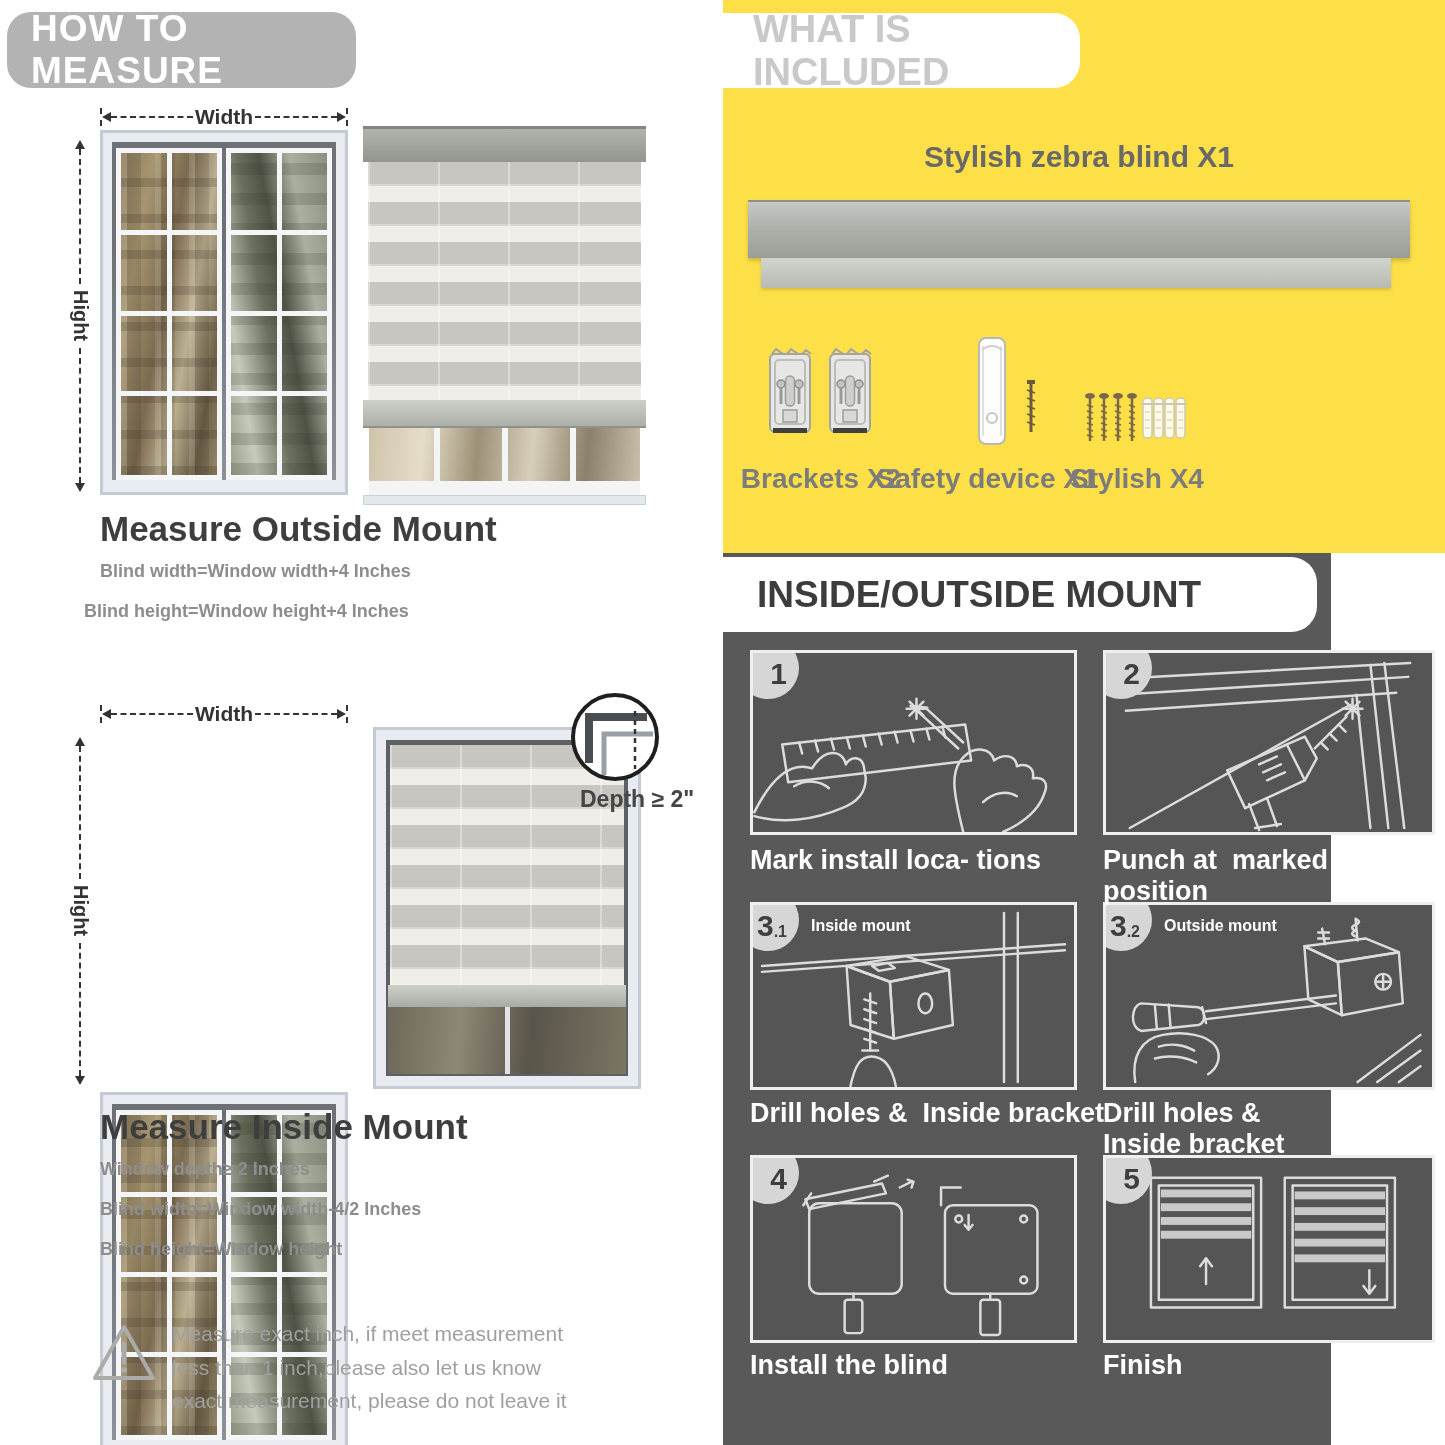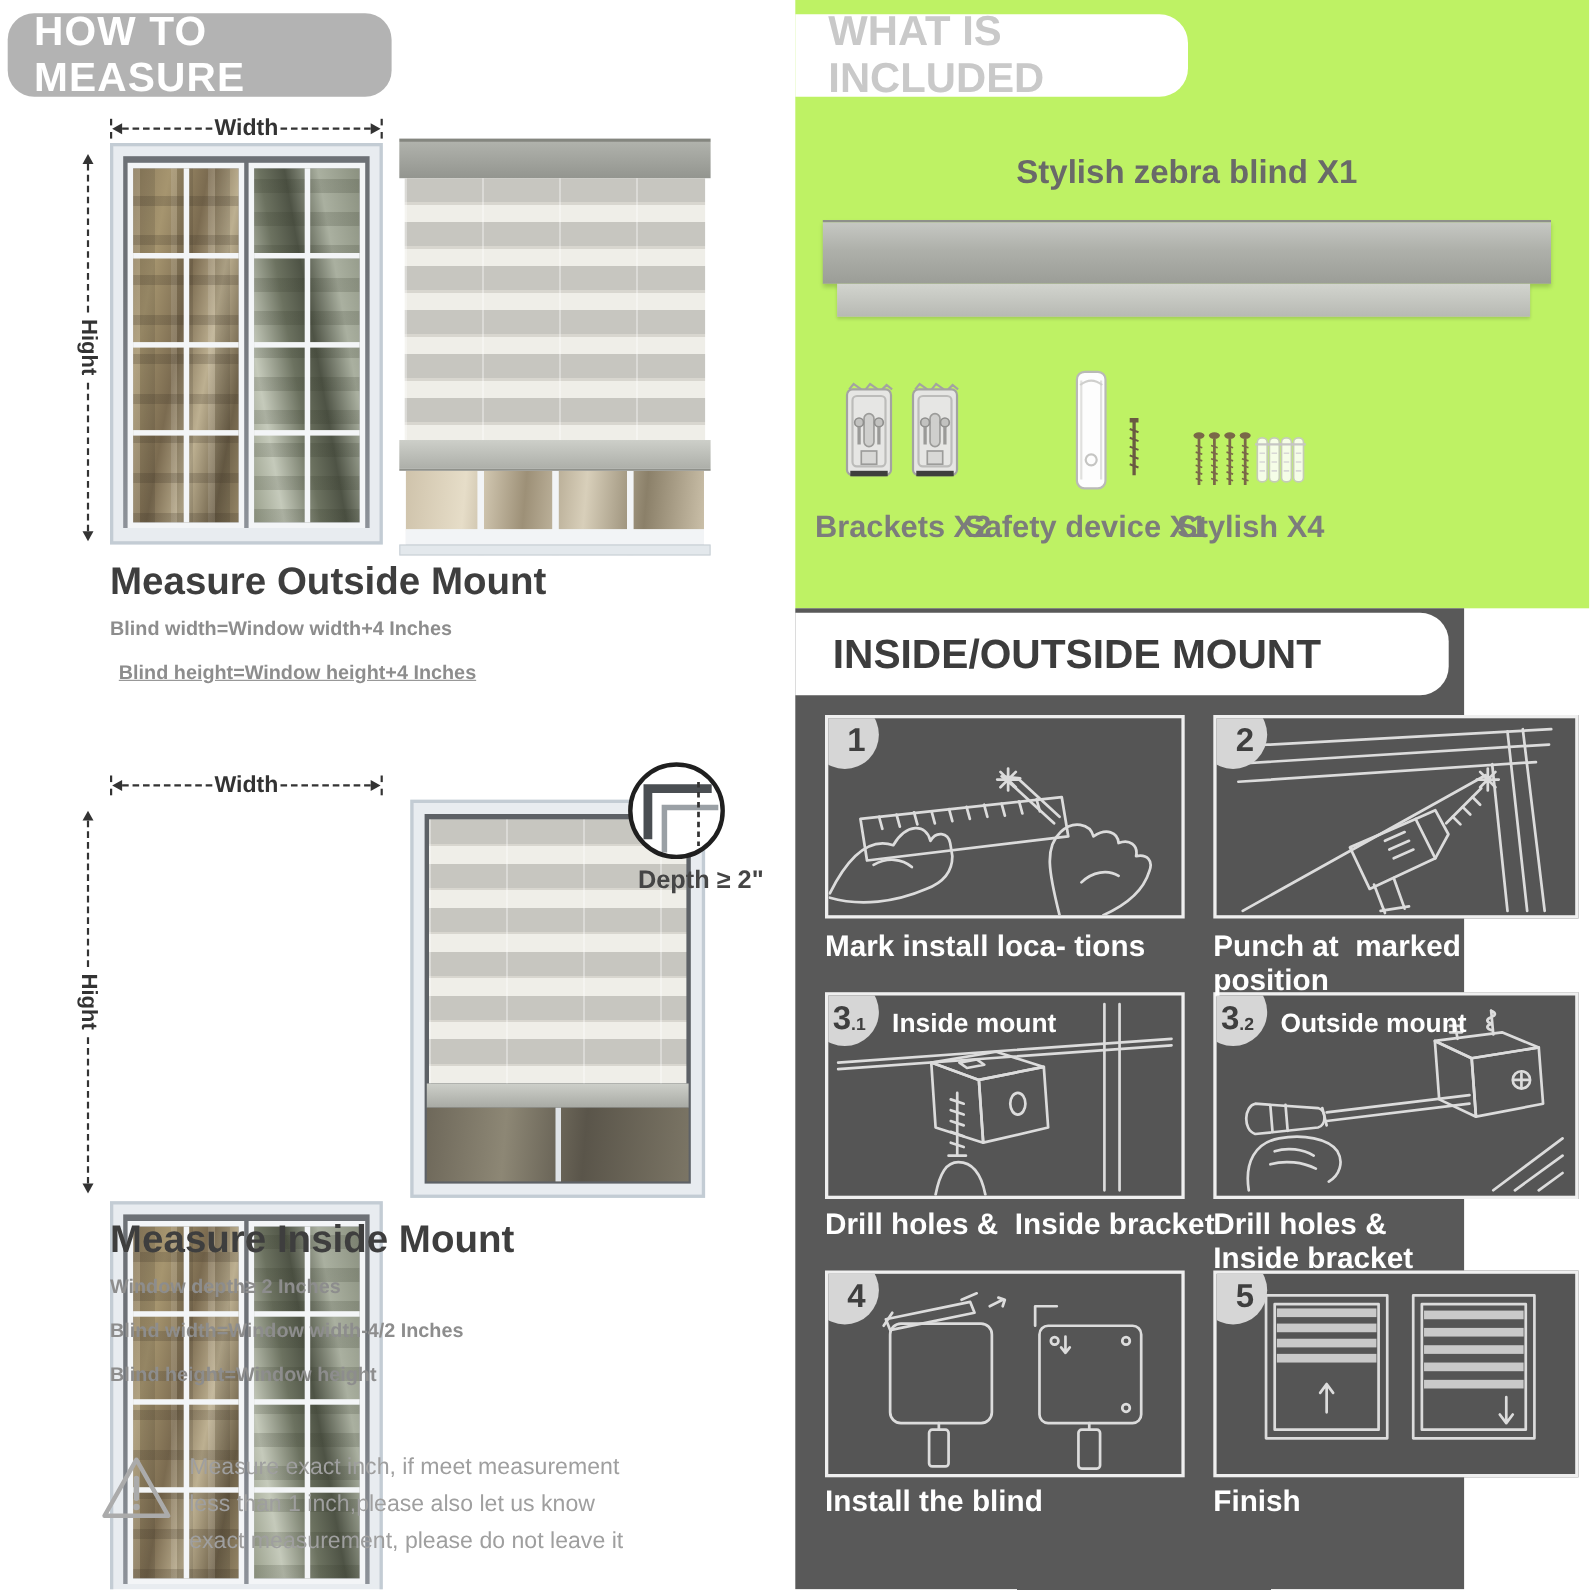--- a/index.html
+++ b/index.html
@@ -65,38 +65,38 @@
   .glass2 .gv{position:absolute;top:0;bottom:0;left:50%;width:5px;margin-left:-2.5px;background:#dfe3e7;}
   .callout{position:absolute;left:195px;top:-37px;width:88px;height:88px;background:#fff;border:4px solid #1f1f1f;
     border-radius:50%;overflow:hidden;box-sizing:border-box;z-index:5;}
   .depth-label{position:absolute;left:204px;top:56px;font-size:23px;font-weight:bold;color:#454545;white-space:nowrap;z-index:6;}
 
   .h2{font-size:35px;font-weight:bold;color:#3e3e3e;white-space:nowrap;}
   .gline{font-size:18px;font-weight:bold;color:#8d8d8d;white-space:nowrap;}
   .warn-text{font-size:21px;font-weight:500;color:#9f9f9f;line-height:1.6;width:404px;}
 
   
-  .right-top{left:723px;top:0;width:722px;height:553px;background:#bef264;}
+  .right-top{left:723px;top:0;width:722px;height:553px;background:#fde047;}
   .banner-right{position:absolute;left:0;top:13px;width:357px;height:75px;background:#fff;border-radius:0 26px 26px 0;
     color:#c9c9c9;font-size:38px;font-weight:bold;display:flex;align-items:center;padding-left:30px;box-sizing:border-box;}
   .product-label{position:absolute;left:0;top:140px;width:712px;text-align:center;font-size:30px;font-weight:bold;color:#696969;}
   .headrail-main{position:absolute;left:25px;top:200px;width:662px;height:58px;border-top:2px solid #8e908a;box-sizing:border-box;
     background:linear-gradient(180deg,#c6c8c3 0%,#aeb0aa 45%,#9b9d97 100%);box-shadow:0 3px 4px rgba(0,0,0,0.18);}
   .headrail-sub{position:absolute;left:38px;top:258px;width:630px;height:30px;
     background:linear-gradient(180deg,#d2d4ce,#b7b9b3);box-shadow:0 2px 3px rgba(0,0,0,0.15);}
   .item-label{position:absolute;top:463px;transform:translateX(-50%);font-size:28px;font-weight:bold;color:#7c7c7c;white-space:nowrap;}
 
   .mount{left:723px;top:553px;width:608px;height:892px;background:#595959;}
   .banner-mount{position:absolute;left:0;top:4px;width:594px;height:75px;background:#fff;border-radius:0 26px 26px 0;
     color:#3c3c3c;font-size:37px;font-weight:bold;display:flex;align-items:center;padding-left:34px;box-sizing:border-box;}
   .panel{position:absolute;border:3px solid #efefef;background:#555;overflow:hidden;box-sizing:border-box;}
   .badge{position:absolute;top:-16px;left:-16px;width:62px;height:62px;border-radius:50%;background:#d6d6d6;color:#3f3f3f;
     display:flex;align-items:flex-end;justify-content:flex-end;font-weight:bold;font-size:30px;padding:0 12px 8px 0;box-sizing:border-box;z-index:3;}
   .badge .sub{font-size:16px;font-weight:bold;margin-bottom:2px;}
-  .ptitle{position:absolute;top:12px;left:58px;color:#fff;font-weight:bold;font-size:24px;z-index:3;white-space:nowrap;}
+  .ptitle{position:absolute;top:12px;left:58px;color:#fff;font-weight:bold;font-size:16px;z-index:3;white-space:nowrap;}
   .cap{position:absolute;color:#fff;font-weight:bold;font-size:27px;white-space:pre-wrap;}
   .lineart path,.lineart line,.lineart rect,.lineart circle,.lineart ellipse,.lineart polygon,.lineart polyline{
     stroke:#dcdcdc;stroke-width:2.5;fill:none;stroke-linecap:round;stroke-linejoin:round;}
   .lineart .band{fill:#c9c9c9;stroke:none;}
   .panel svg{width:100%;height:100%;}
 </style>
 </head>
 <body>
 
 <div class="canvas">
@@ -150,21 +150,21 @@
       <div class="bframe"></div>
       <div class="sill"></div>
     </div>
     <div class="hr1"></div>
     <div class="fabric fab1"></div>
     <div class="br1"></div>
   </div>
 
   <div class="abs h2" style="left:100px;top:509px;">Measure Outside Mount</div>
   <div class="abs gline" style="left:100px;top:561px;">Blind width=Window width+4 Inches</div>
-  <div class="abs gline" style="left:108px;top:601px;text-decoration:underline;">Blind height=Window height+4 Inches</div>
+  <div class="abs gline" style="left:84px;top:601px;">Blind height=Window height+4 Inches</div>
 
   <div class="abs dim-h" style="left:100px;top:703px;width:248px;">
     <div class="tick"></div>
     <div class="ah-l"></div>
     <div class="line"></div>
     <span class="dlabel">Width</span>
     <div class="line"></div>
     <div class="ah-r"></div>
     <div class="tick"></div>
   </div>

